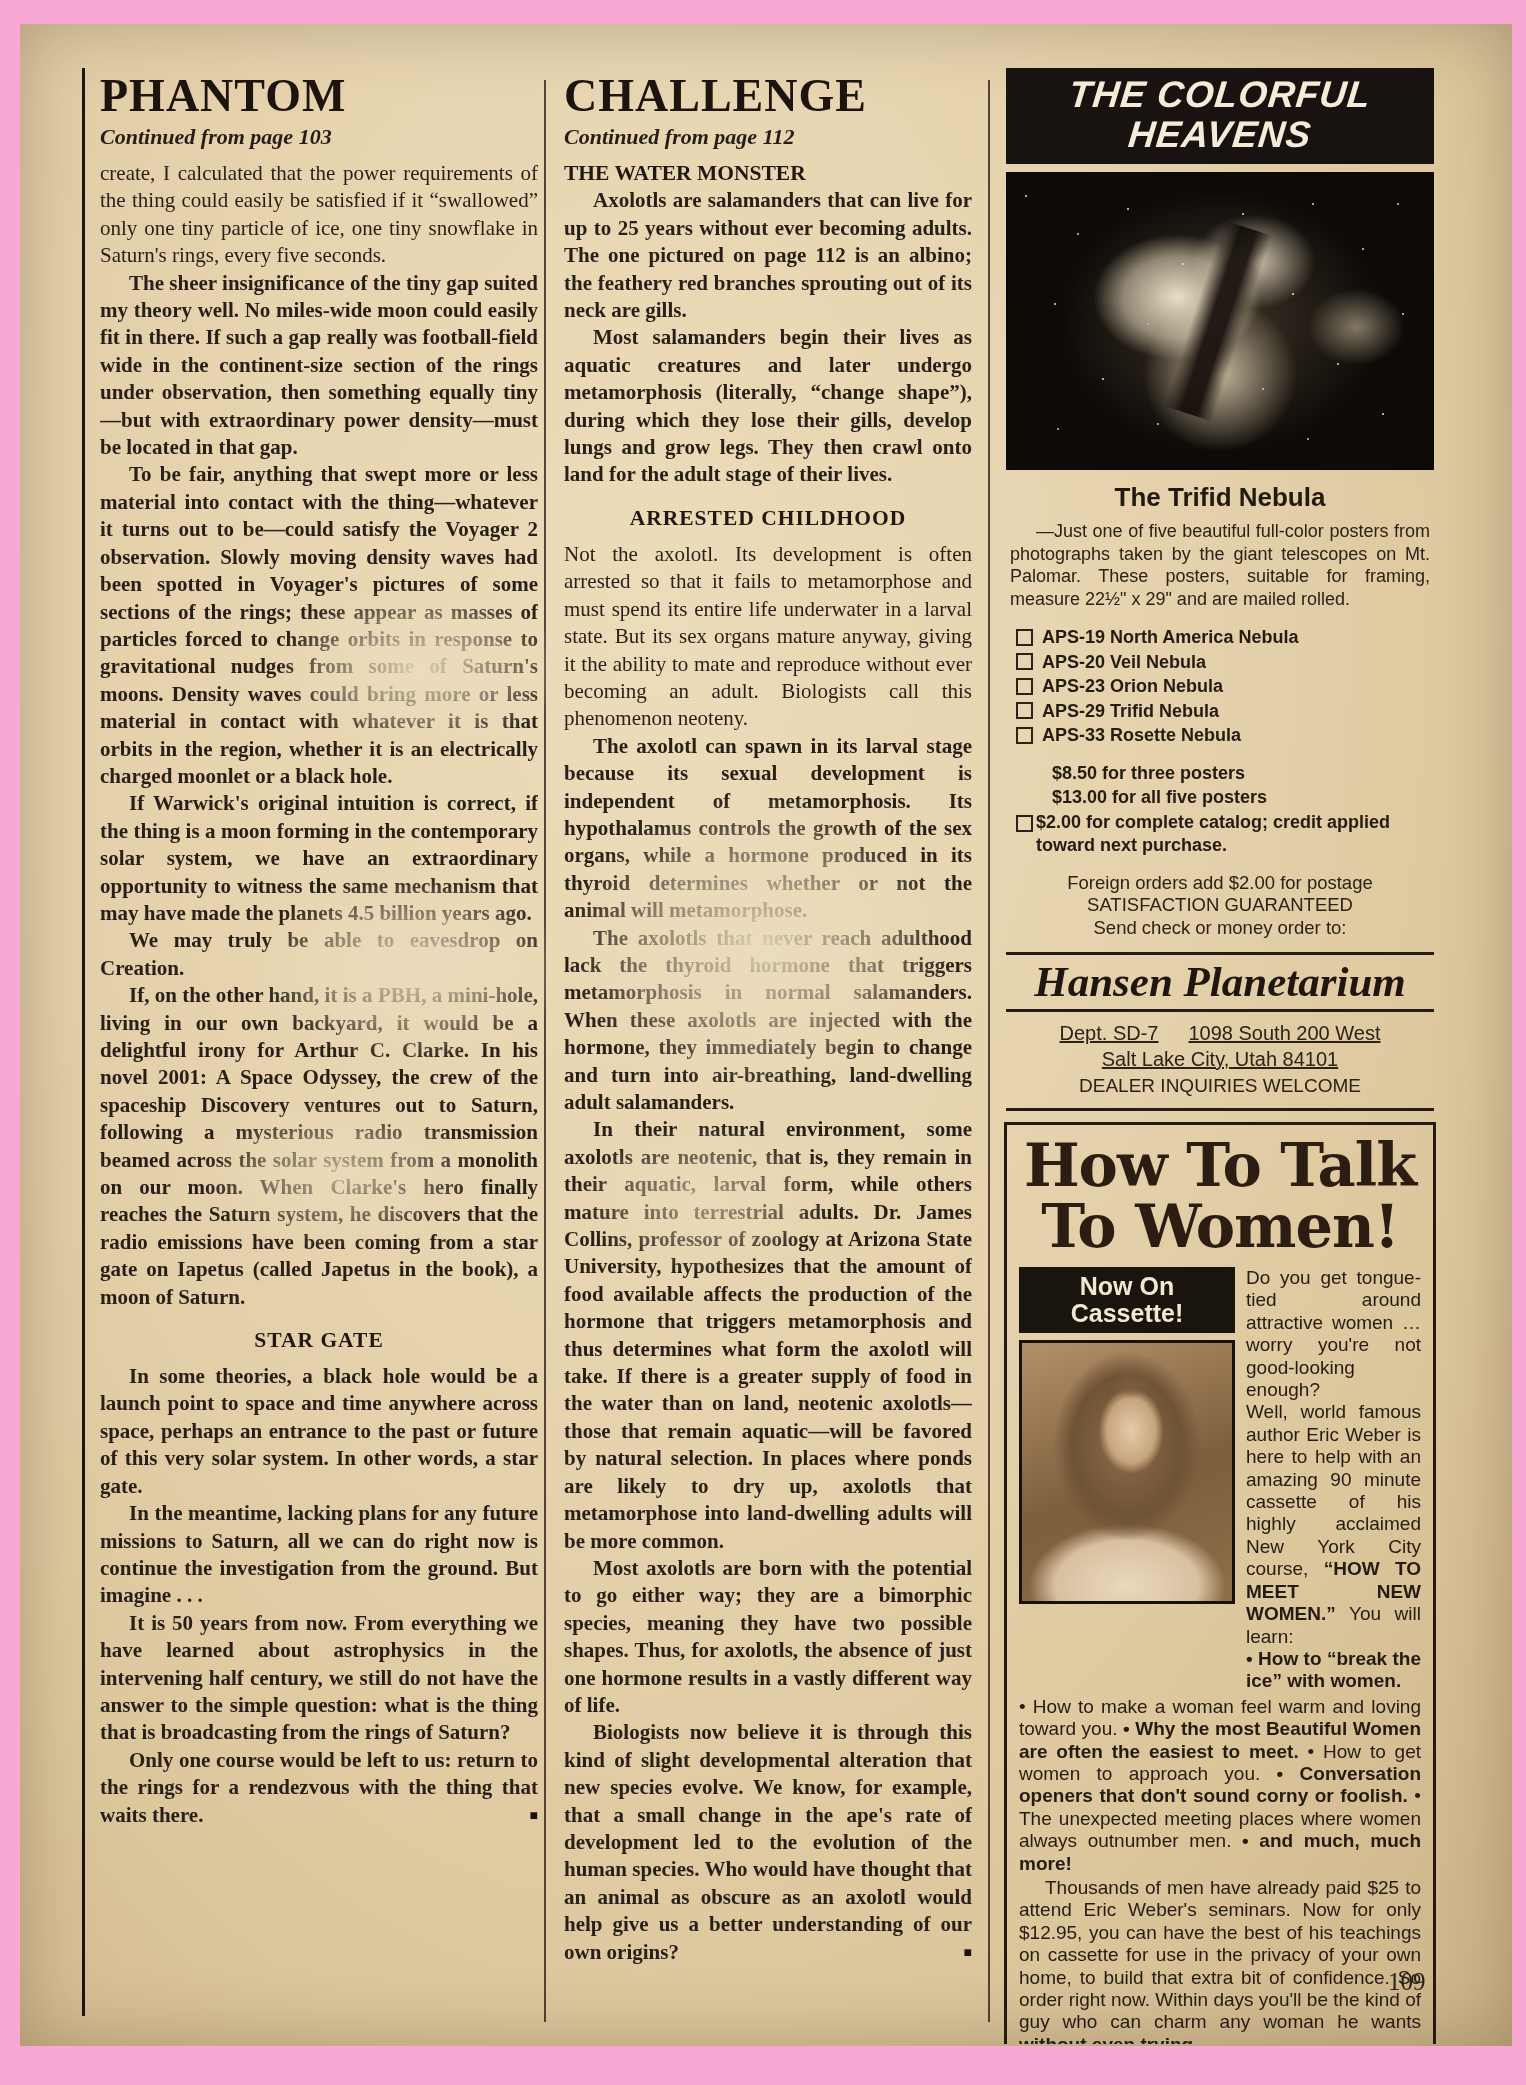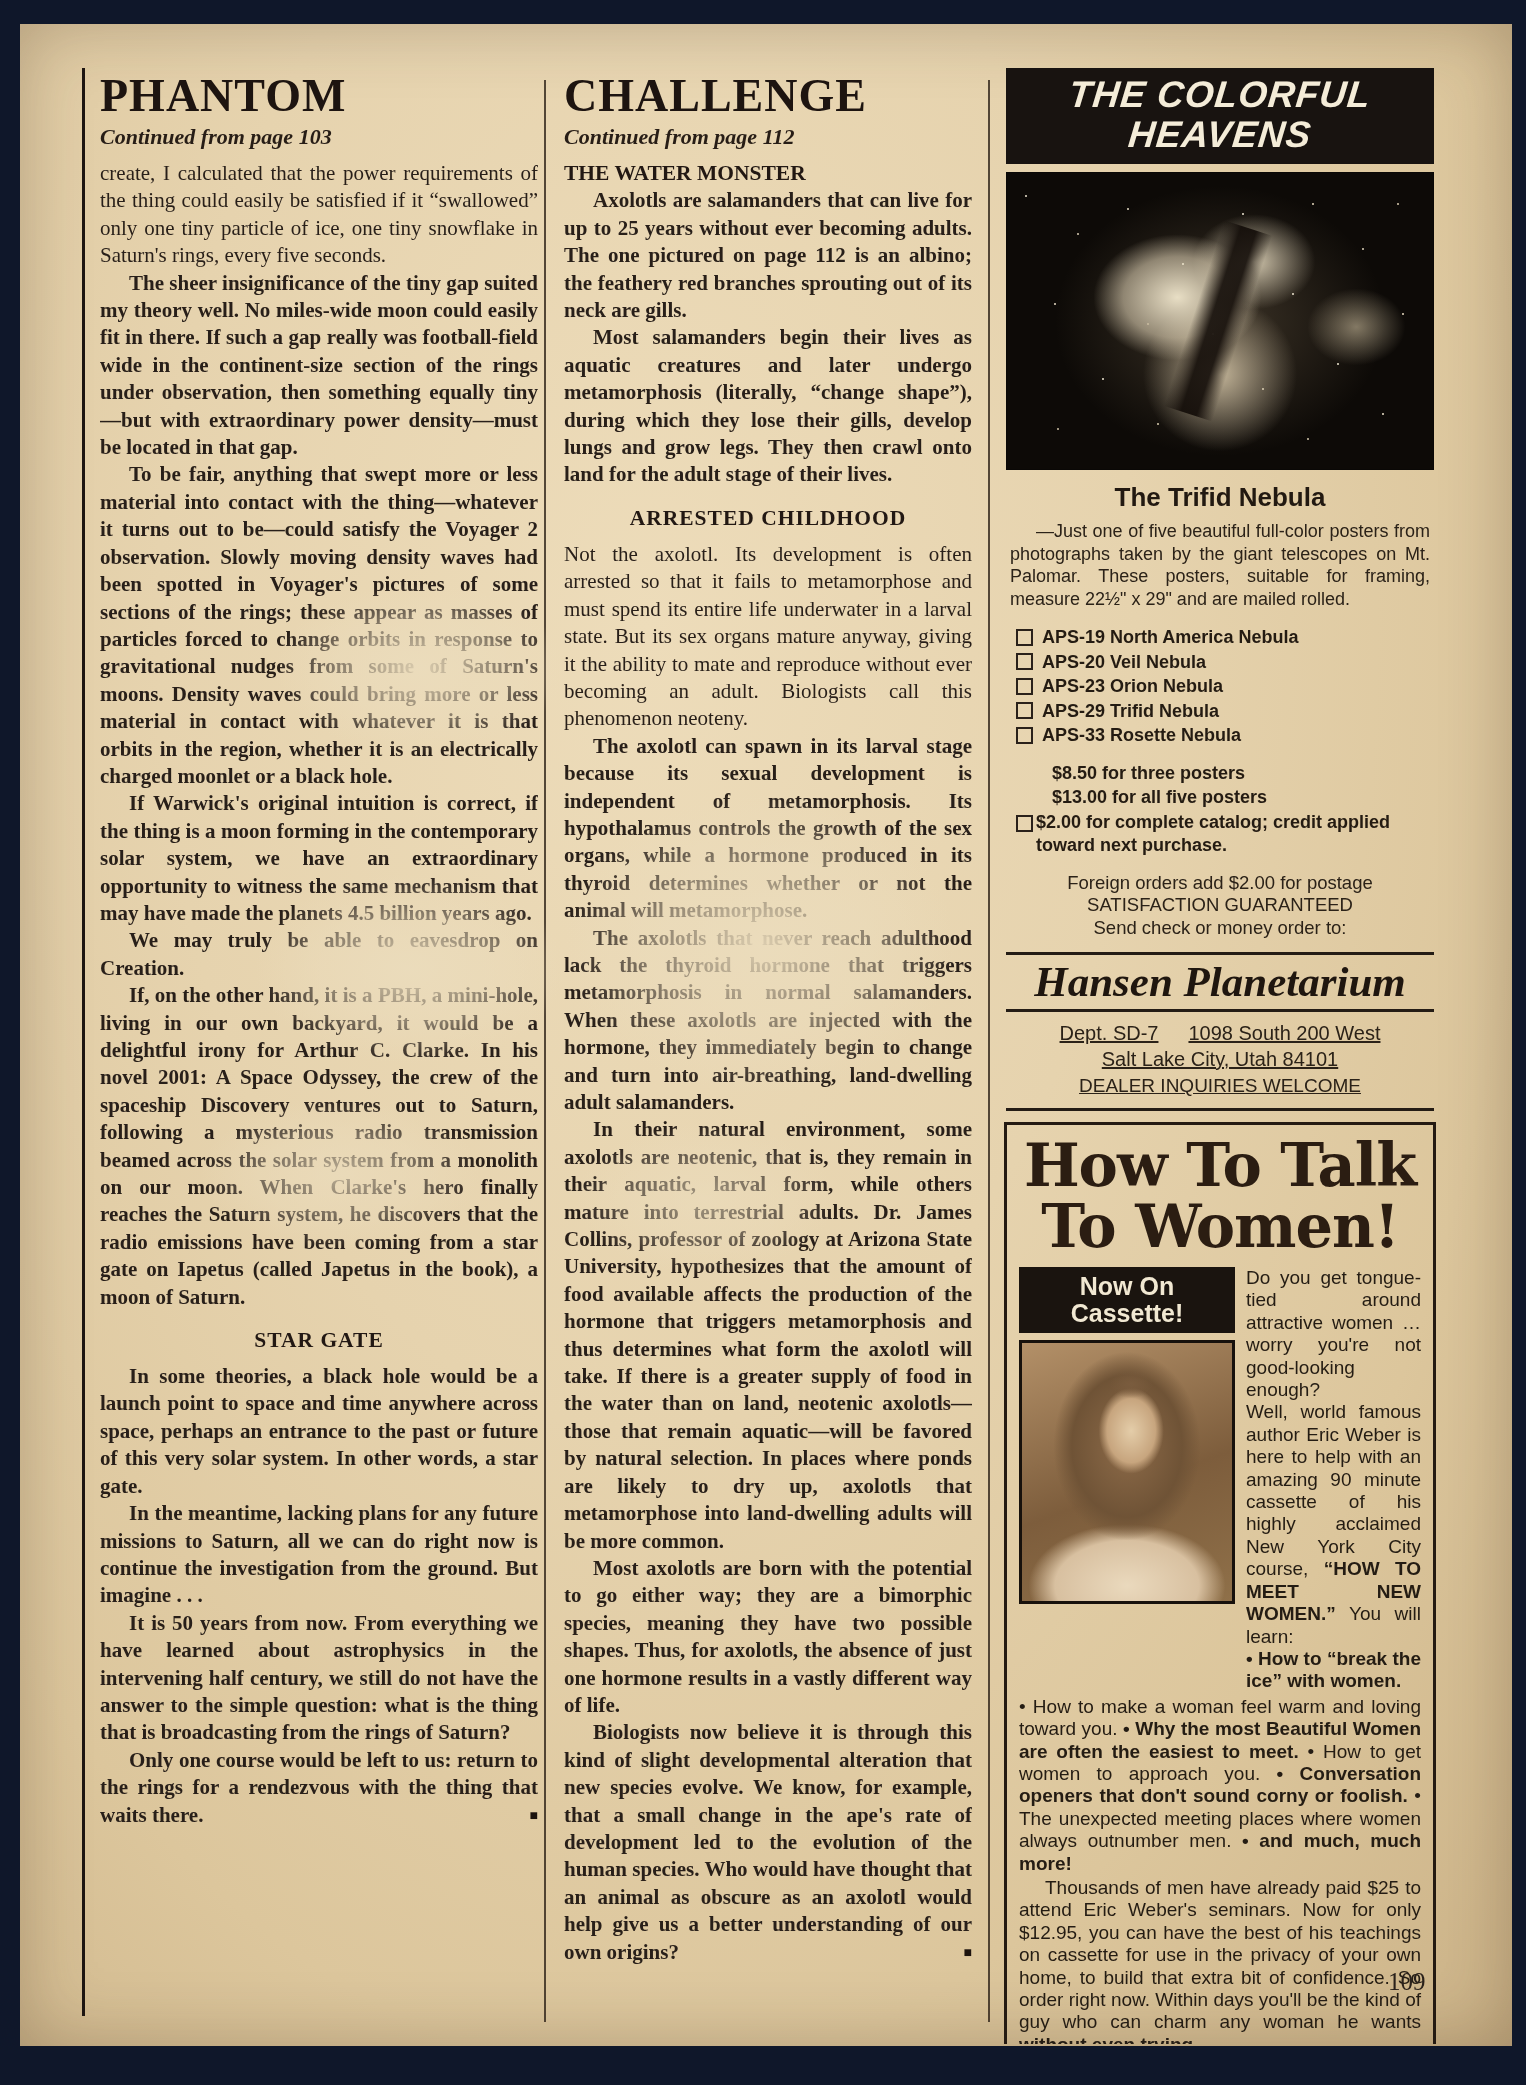--- a/index.html
+++ b/index.html
@@ -1,16 +1,16 @@
 <!DOCTYPE html>
 <html lang="en"><head>
 <meta charset="utf-8">
 <style>
   html,body{margin:0;padding:0;background:#0b0907;}
-  #stage{position:relative;width:1526px;height:2085px;background:#0f172a;overflow:hidden;
+  #stage{position:relative;width:1526px;height:2085px;background:#f9a8d4;overflow:hidden;
          font-family:"Liberation Serif",serif;}
   .paper{position:absolute;left:20px;top:24px;width:1492px;height:2022px;
          background:radial-gradient(ellipse at 42% 30%, #eddcba 0%, #e6d3ae 40%, #dcc69c 72%, #cbb287 100%);
          box-shadow:inset 0 0 70px rgba(60,40,20,.28);}
   
   .left-rule{position:absolute;left:62px;top:44px;width:3px;height:1948px;background:#1d1511;}
   .divider{position:absolute;width:2px;top:56px;height:1942px;background:rgba(45,34,24,.8);}
   .d1{left:524px;} .d2{left:968px;}
   
   .col{position:absolute;top:48px;overflow:hidden;}
@@ -61,21 +61,21 @@
   .hv-item{display:flex;align-items:center;gap:9px;font:700 18px/24.5px "Liberation Sans",sans-serif;color:#241b12;}
   .cb{width:13px;height:13px;border:2px solid #2a211a;flex:none;display:inline-block;background:transparent;}
   .hv-prices{margin:13px 0 0 48px;font:700 18px/24px "Liberation Sans",sans-serif;color:#241b12;}
   .hv-cat{display:flex;gap:3px;margin:2px 0 0 12px;font:700 18px/23px "Liberation Sans",sans-serif;color:#241b12;}
   .hv-cat .cb{margin-top:4px;}
   .hv-center{text-align:center;font:18.5px/22.5px "Liberation Sans",sans-serif;margin-top:15px;color:#2b2218;}
   .hansen-name{margin:13px 2px 0;border-top:3px solid #241c15;border-bottom:3px solid #241c15;
      text-align:center;font:italic 600 43px/54px "Liberation Serif",serif;color:#1f160f;}
   .hv-addr{text-align:center;font:20px/26px "Liberation Sans",sans-serif;margin-top:8px;color:#2b2218;text-decoration:underline;}
   .hv-addr .dept{margin-right:30px;}
-  .hv-dealer{text-align:center;font:19px/27px "Liberation Sans",sans-serif;color:#2b2218;text-decoration:underline;}
+  .hv-dealer{text-align:center;font:19px/27px "Liberation Sans",sans-serif;color:#2b2218;}
   .hr{border-top:3px solid #241c15;margin:9px 2px 0;}
   
   .women-box{margin-top:11px;border:3.5px solid #241a12;border-bottom:none;padding:4px 12px 0;}
   .wh{text-align:center;font:700 59px/61px "DejaVu Serif",serif;margin:6px 0 10px;
       color:#2b1d12;letter-spacing:-1px;}
   .w-top{display:flex;gap:11px;}
   .w-left{width:216px;flex:none;}
   .cassette-banner{background:#1a140f;color:#f1e8d2;font:700 25px/27px "Liberation Sans",sans-serif;
       padding:6px 4px;text-align:center;}
   .woman-photo{height:258px;margin-top:7px;border:3px solid #17110c;

